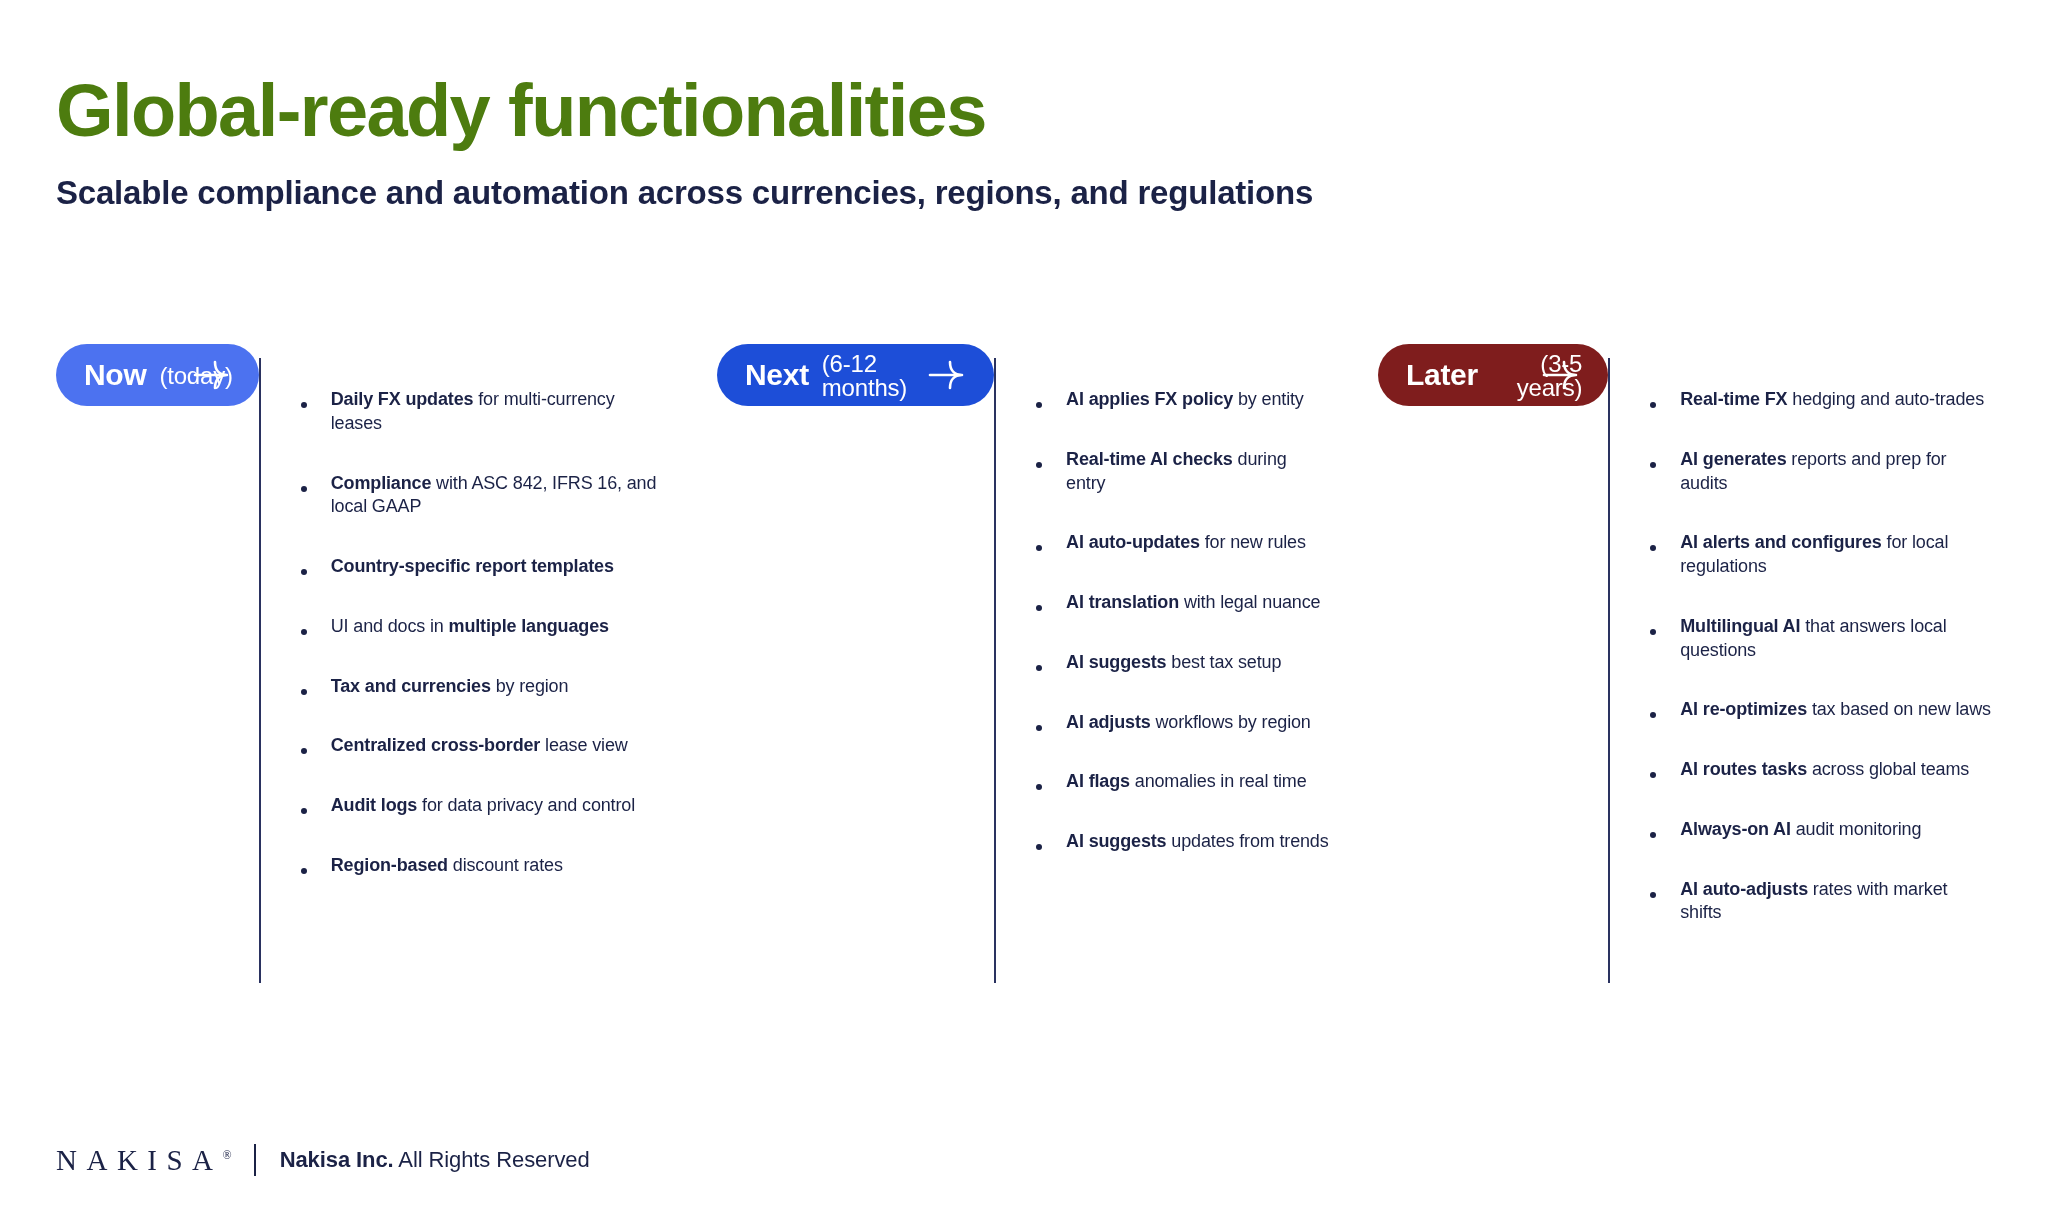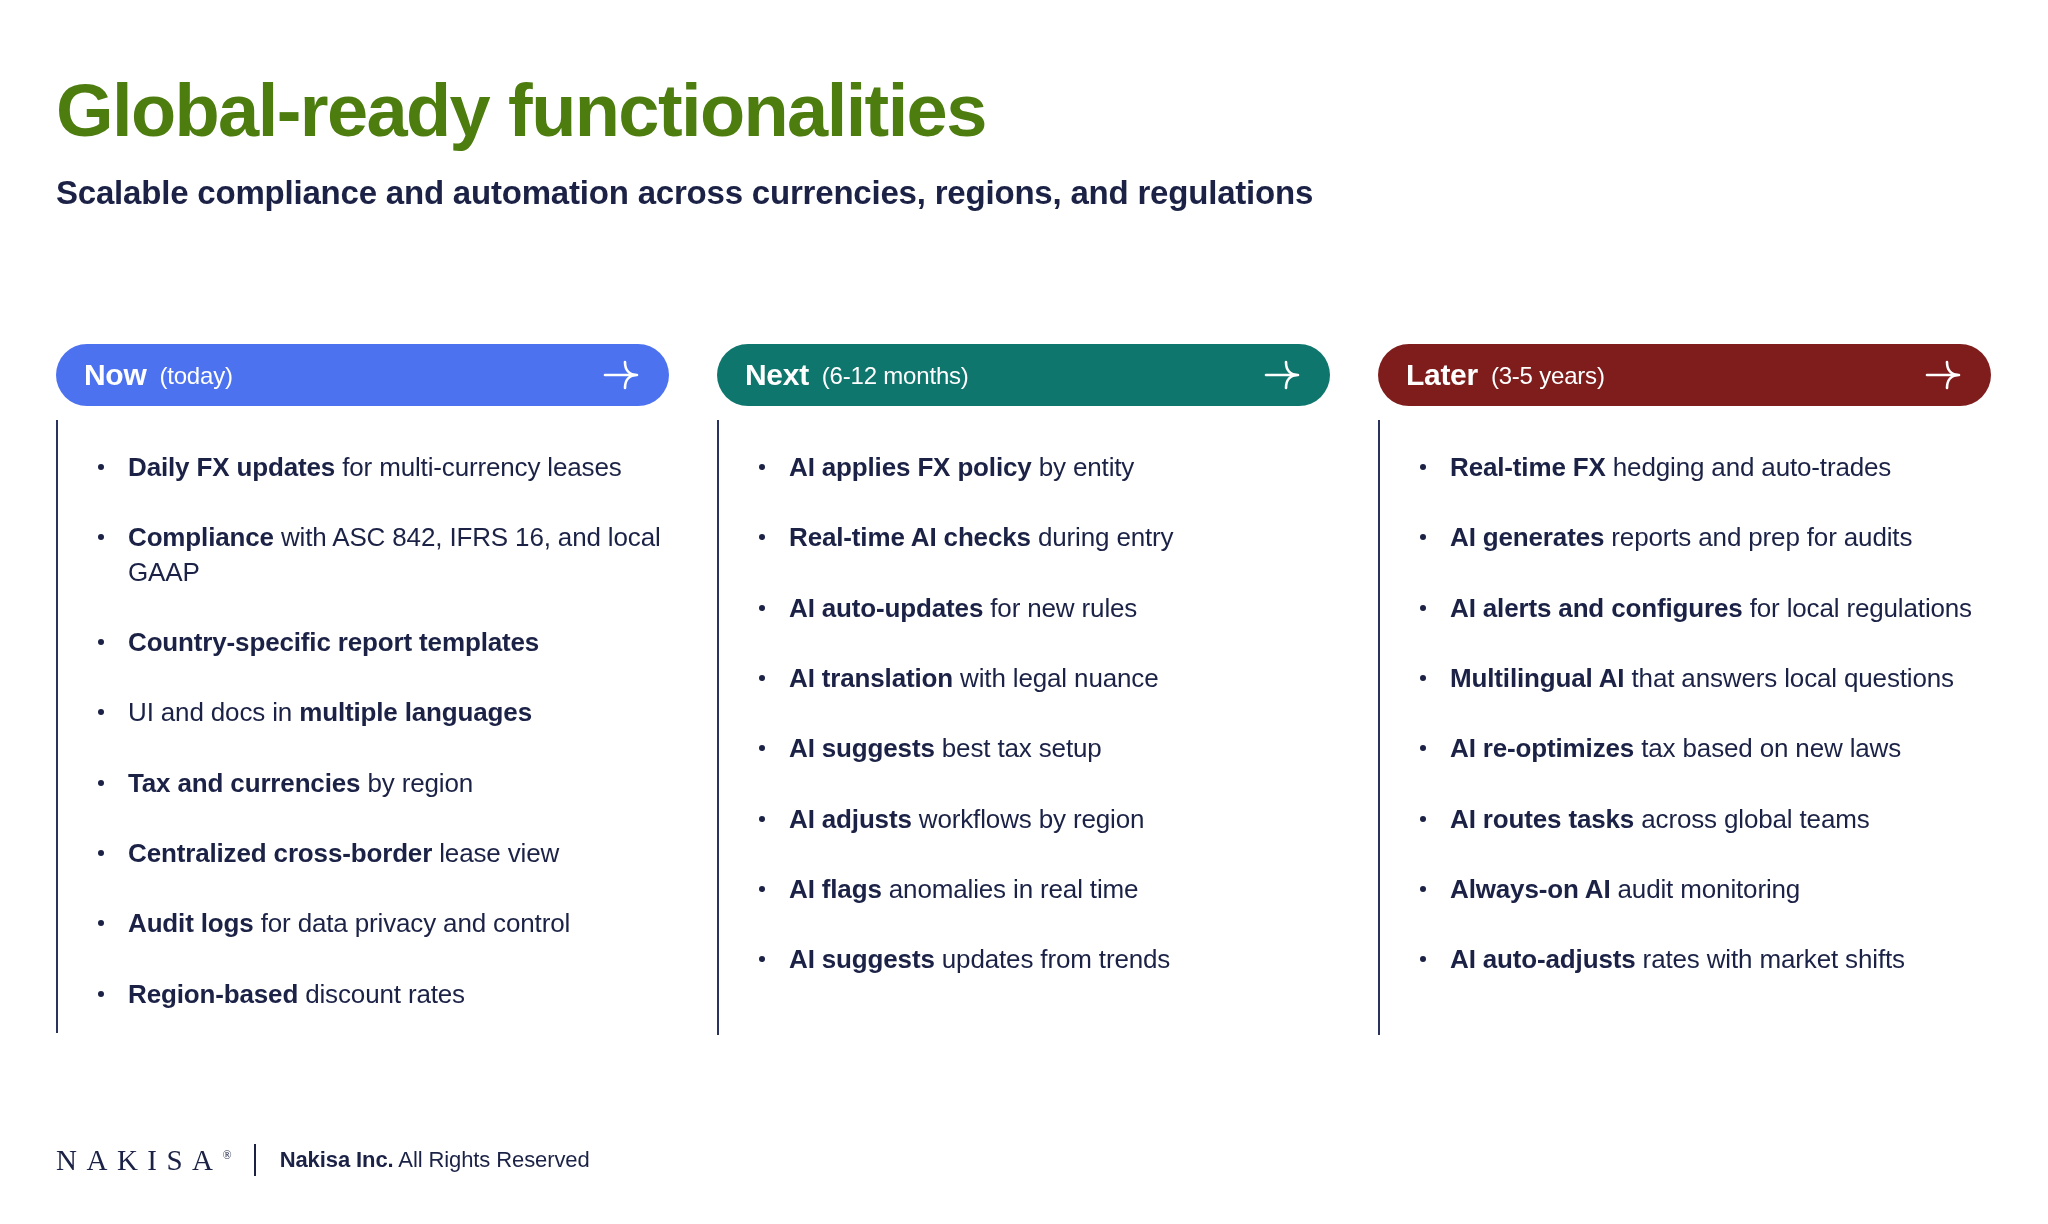--- a/index.html
+++ b/index.html
@@ -52,21 +52,21 @@
     left: 56px;
     top: 344px;
     width: 1936px;
     display: flex;
     gap: 48px;
   }
 
   .column {
     width: 613px;
     display: flex;
-    flex-direction: column;
+    flex-direction: row;
   }
 
   .col-badge {
     height: 62px;
     border-radius: 34px;
     display: flex;
     align-items: center;
     padding: 0 26px 0 28px;
     color: #ffffff;
     position: relative;
@@ -109,21 +109,21 @@
   .bullet-list {
     list-style: none;
     padding: 0;
     margin: 0;
   }
 
   .bullet-item {
     position: relative;
     padding-left: 70px;
     margin-bottom: 36px;
-    font-size: 26px;
+    font-size: 18px;
     line-height: 1.32;
     color: #1B2246;
     letter-spacing: -0.15px;
   }
 
   .bullet-item:last-child { margin-bottom: 0; }
 
   .bullet-item::before {
     content: "";
     position: absolute;
@@ -213,21 +213,21 @@
             <li class="bullet-item"><b>Country-specific report templates</b></li>
             <li class="bullet-item"><span>UI and docs in </span><b>multiple languages</b></li>
             <li class="bullet-item"><b>Tax and currencies</b><span> by region</span></li>
             <li class="bullet-item"><b>Centralized cross-border</b><span> lease view</span></li>
             <li class="bullet-item"><b>Audit logs</b><span> for data privacy and control</span></li>
             <li class="bullet-item"><b>Region-based</b><span> discount rates</span></li>
           </ul>
         </div>
       </div>
       <div class="column c2">
-        <div class="col-badge" style="background: #0f766e;">
+        <div class="col-badge" style="background: #1d4ed8;">
           <span class="badge-title">Next</span>
           <span class="badge-sub">(6-12 months)</span>
           <span class="badge-arrow"><svg viewBox="0 0 42 34" fill="none" xmlns="http://www.w3.org/2000/svg">
               <path d="M4 17 H34" stroke="#ffffff" stroke-width="2.6" stroke-linecap="round"></path>
               <path d="M24 4 C24 12 28 17 36 17 C28 17 24 22 24 30" stroke="#ffffff" stroke-width="2.6" stroke-linecap="round" stroke-linejoin="round" fill="none"></path>
             </svg></span>
         </div>
         <div class="col-body">
           <ul class="bullet-list">
             <li class="bullet-item"><b>AI applies FX policy</b><span> by entity</span></li>

